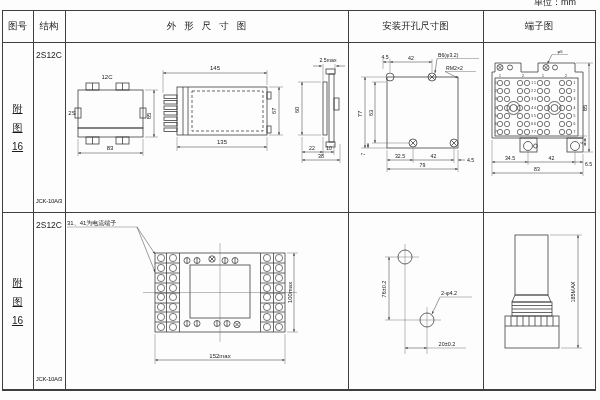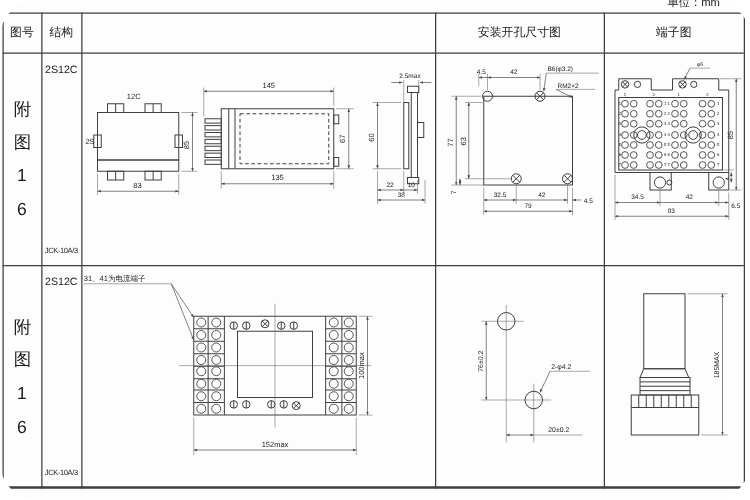--- a/index.html
+++ b/index.html
@@ -1,24 +1,24 @@
 <!DOCTYPE html>
 <html><head>
 <meta charset="utf-8">
 <style>
   html,body{margin:0;padding:0;background:#fff;}
   .page{position:relative;width:600px;height:400px;background:#fdfdfd;overflow:hidden;
-        font-family:"Liberation Sans",sans-serif;color:#1b1b1b;border-radius:30px;}
+        font-family:"Liberation Sans",sans-serif;color:#1b1b1b;}
   .bl{position:absolute;background:#3f3f3f;}
   .unit{position:absolute;top:-4px;right:24px;font-size:9px;color:#222;}
   .hcell{position:absolute;top:10px;height:32px;display:flex;align-items:center;justify-content:center;
          font-size:9.5px;color:#1b1b1b;}
   .sp{letter-spacing:8px;text-indent:8px;}
   .cell{position:absolute;display:flex;align-items:center;justify-content:center;text-align:center;}
-  .vtext{width:13px;font-size:14px;line-height:1.9;word-break:break-word;}
+  .vtext{width:13px;font-size:10px;line-height:1.9;word-break:break-word;text-decoration:underline;}
   .struct{position:absolute;display:flex;flex-direction:column;align-items:center;justify-content:space-between;
           padding:8px 0;box-sizing:border-box;text-align:left;}
   .model{font-size:8.5px;}
   .vdesc{width:13px;font-size:9.5px;line-height:1.55;word-break:break-word;}
   .type{font-size:6px;letter-spacing:-0.3px;}
   svg.draw{position:absolute;}
   svg .ln rect,svg .ln line,svg .ln path,svg .ln circle,svg .ln polygon,svg .ln polyline{
       stroke:#3f3f3f;fill:none;stroke-width:0.8;}
   svg .fw{fill:#fdfdfd;}
   svg .dash{stroke-dasharray:3,2;}
@@ -42,20 +42,21 @@
   <div class="bl" style="left:2px;top:389px;width:593px;height:2px"></div>
   <div class="bl" style="left:2px;top:10px;width:1px;height:381px"></div>
   <div class="bl" style="left:33px;top:10px;width:1px;height:381px"></div>
   <div class="bl" style="left:65px;top:10px;width:1px;height:381px"></div>
   <div class="bl" style="left:348px;top:10px;width:1px;height:381px"></div>
   <div class="bl" style="left:483px;top:10px;width:1px;height:381px"></div>
   <div class="bl" style="left:595px;top:10px;width:1px;height:381px"></div>
 
   <div class="hcell" style="left:2px;width:31px">图号</div>
   <div class="hcell" style="left:33px;width:32px">结构</div>
+  <div class="hcell sp" style="left:65px;width:283px">外形尺寸图</div>
   <div class="hcell" style="left:483px;width:112px">端子图</div>
   <div class="hcell" style="left:348px;width:135px">安装开孔尺寸图</div>
 
   <div class="cell" style="left:2px;top:42px;width:31px;height:170px">
     <div class="vtext">附图16</div>
   </div>
   <div class="struct" style="left:33px;top:42px;width:32px;height:170px">
     <div class="model">2S12C</div>
     <div class="type">JCK-10A/3</div>
   </div>

